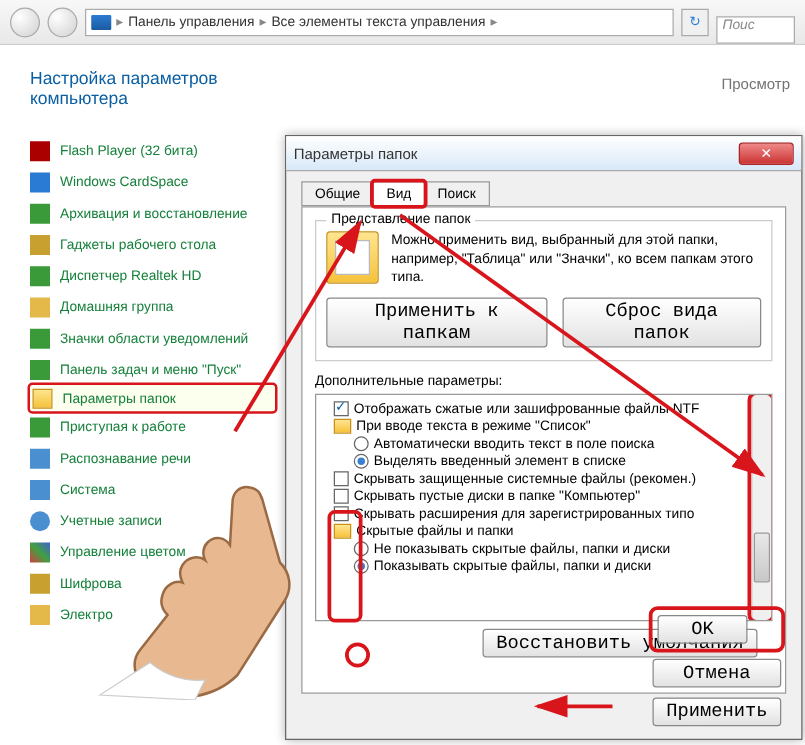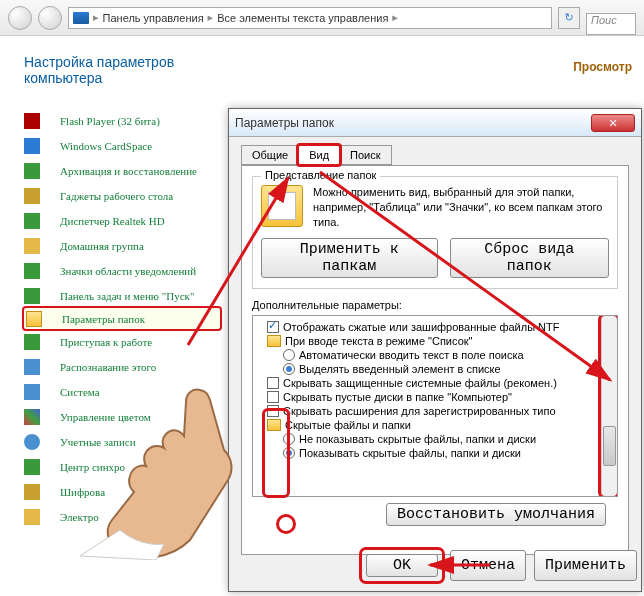--- a/index.html
+++ b/index.html
@@ -6,30 +6,30 @@
 body { font-family: "Segoe UI", Tahoma, sans-serif; font-size: 11px; background: #fff; width: 644px; height: 596px; overflow: hidden; position: relative; }
 
 
 .topbar { height: 36px; background: linear-gradient(#f8f8f8,#e8e8e8); border-bottom: 1px solid #ccc; display: flex; align-items: center; padding: 0 8px; gap: 6px; }
 .navbtn { width: 24px; height: 24px; border-radius: 50%; background: radial-gradient(circle at 30% 30%, #fff, #d0d0d0); border: 1px solid #aaa; }
 .addrbar { flex: 1; height: 22px; background: #fff; border: 1px solid #aaa; display: flex; align-items: center; padding: 0 4px; gap: 4px; }
 .cp-icon { width: 16px; height: 12px; background: linear-gradient(#2a7bd4,#1a5ba0); border-radius: 1px; }
 .crumb { color: #333; font-size: 11px; }
 .crumb-sep { color: #888; }
 .refbtn { width: 22px; height: 22px; border: 1px solid #aaa; background: #f0f0f0; display:flex; align-items:center; justify-content:center; color:#2a7bd4; }
-.searchbox { width: 50px; height: 22px; border: 1px solid #aaa; background: #fff; padding: 0 4px; color: #888; font-style: italic; font-size: 11px; overflow:hidden;margin-top:12px; }
+.searchbox { width: 63px; height: 22px; border: 1px solid #aaa; background: #fff; padding: 0 4px; color: #888; font-style: italic; font-size: 11px; overflow:hidden;margin-top:12px; }
 
 
 .main { display: flex; height: calc(596px - 36px); }
 .leftcol { width: 228px; padding: 18px 8px 8px 24px; position: relative; }
 .page-title { color: #0a5fa3; font-size: 14px; font-weight: normal; margin-bottom: 22px; }
-.cp-item { display: flex; align-items: center; gap: 20px; height: 25px; color: #16803b; font-size: 11px; cursor: pointer; font-family: Liberation Serif, serif; }
+.cp-item { display: flex; align-items: center; gap: 8px; height: 25px; color: #16803b; font-size: 11px; cursor: pointer; }
 .cp-item .ico { width: 16px; height: 16px; flex-shrink: 0; }
 .cp-item.highlighted { border: 2px solid #d8151b; border-radius: 4px; padding: 2px; margin: -2px; background: #fcfeee; }
-.rightop { position: absolute; right: 12px; top: 60px; color: #a16207; font-size: 12px; font-weight: bold; }
+.rightop { position: absolute; right: 12px; top: 60px; color: #737373; font-size: 12px; }
 
 
 .dialog { position: absolute; left: 228px; top: 108px; width: 414px; height: 484px; background: #f0f0f0; border: 1px solid #666; box-shadow: 0 0 8px rgba(0,0,0,.3); }
 .titlebar { height: 28px; background: linear-gradient(#fff,#d8e8f8); display: flex; align-items: center; padding: 0 6px; border-bottom: 1px solid #aaa; }
 .titlebar-text { flex: 1; font-size: 12px; color: #333; }
 .closebtn { width: 44px; height: 18px; background: linear-gradient(#e88,#c33); border: 1px solid #a22; border-radius: 3px; color: #fff; text-align: center; line-height: 16px; font-size: 11px; }
 
 .tabs { display: flex; margin: 8px 0 0 12px; }
 .tab { padding: 3px 10px; border: 1px solid #999; background: #f0f0f0; font-size: 11px; margin-right: -1px; position: relative; }
 .tab.active { background: #fff; border-bottom: 1px solid #fff; z-index: 2; }
@@ -56,21 +56,21 @@
 .foldico { width: 14px; height: 12px; background: linear-gradient(#ffe590,#f5c23a); border: 1px solid #c89018; flex-shrink: 0; }
 .scrollbar { position: absolute; right: 0; top: 0; bottom: 0; width: 16px; background: #f0f0f0; border-left: 1px solid #ccc; }
 .scrollbar .thumb { position: absolute; left: 1px; right: 1px; top: 110px; height: 40px; background: linear-gradient(#e8e8e8,#c8c8c8); border: 1px solid #999; border-radius: 2px; }
 .scrollbar.hl { outline: 3px solid #d8151b; border-radius: 4px; }
 
 .hl-red { position: absolute; border: 3px solid #d8151b; border-radius: 6px; pointer-events: none; }
 .hl-checks { left: 20px; top: 242px; width: 28px; height: 90px; }
 .hl-radio { left: 34px; top: 348px; width: 20px; height: 20px; border-radius: 50%; }
 
 .restore-row { text-align: right; margin: 6px 12px 0 0; }
-.dlg-buttons { position: absolute; bottom: 10px; right: 4px; display: flex; gap: 8px; }
+.dlg-buttons { position: absolute; bottom: 10px; right: 16px; display: flex; gap: 8px; flex-direction: column; }
 .dlg-buttons .btn { min-width: 72px; }
 .hl-ok { outline: 3px solid #d8151b; border-radius: 4px; padding: 4px; }
 
 
 .arrow-svg { position: absolute; left: 0; top: 0; pointer-events: none; }
 
 
 .hand { position: absolute; left: 60px; top: 380px; width: 180px; height: 180px; pointer-events: none; }
 
 
@@ -149,37 +149,33 @@
     <div class="cp-item highlighted">
         <span class="ico ico-folder"></span>
         <span>Параметры папок</span>
       </div>
     <div class="cp-item">
         <span class="ico ico-start"></span>
         <span>Приступая к работе</span>
       </div>
     <div class="cp-item">
         <span class="ico ico-speech"></span>
-        <span>Распознавание этого</span>
+        <span>Распознавание речи</span>
       </div>
     <div class="cp-item">
         <span class="ico ico-sys"></span>
         <span>Система</span>
       </div>
     <div class="cp-item">
+        <span class="ico ico-user"></span>
+        <span>Учетные записи</span>
+      </div>
+    <div class="cp-item">
         <span class="ico ico-color"></span>
         <span>Управление цветом</span>
-      </div>
-    <div class="cp-item">
-        <span class="ico ico-user"></span>
-        <span>Учетные записи</span>
-      </div>
-    <div class="cp-item">
-        <span class="ico ico-sync"></span>
-        <span>Центр синхро</span>
       </div>
     <div class="cp-item">
         <span class="ico ico-encr"></span>
         <span>Шифрова</span>
       </div>
     <div class="cp-item">
         <span class="ico ico-elec"></span>
         <span>Электро</span>
       </div>
   </div>

